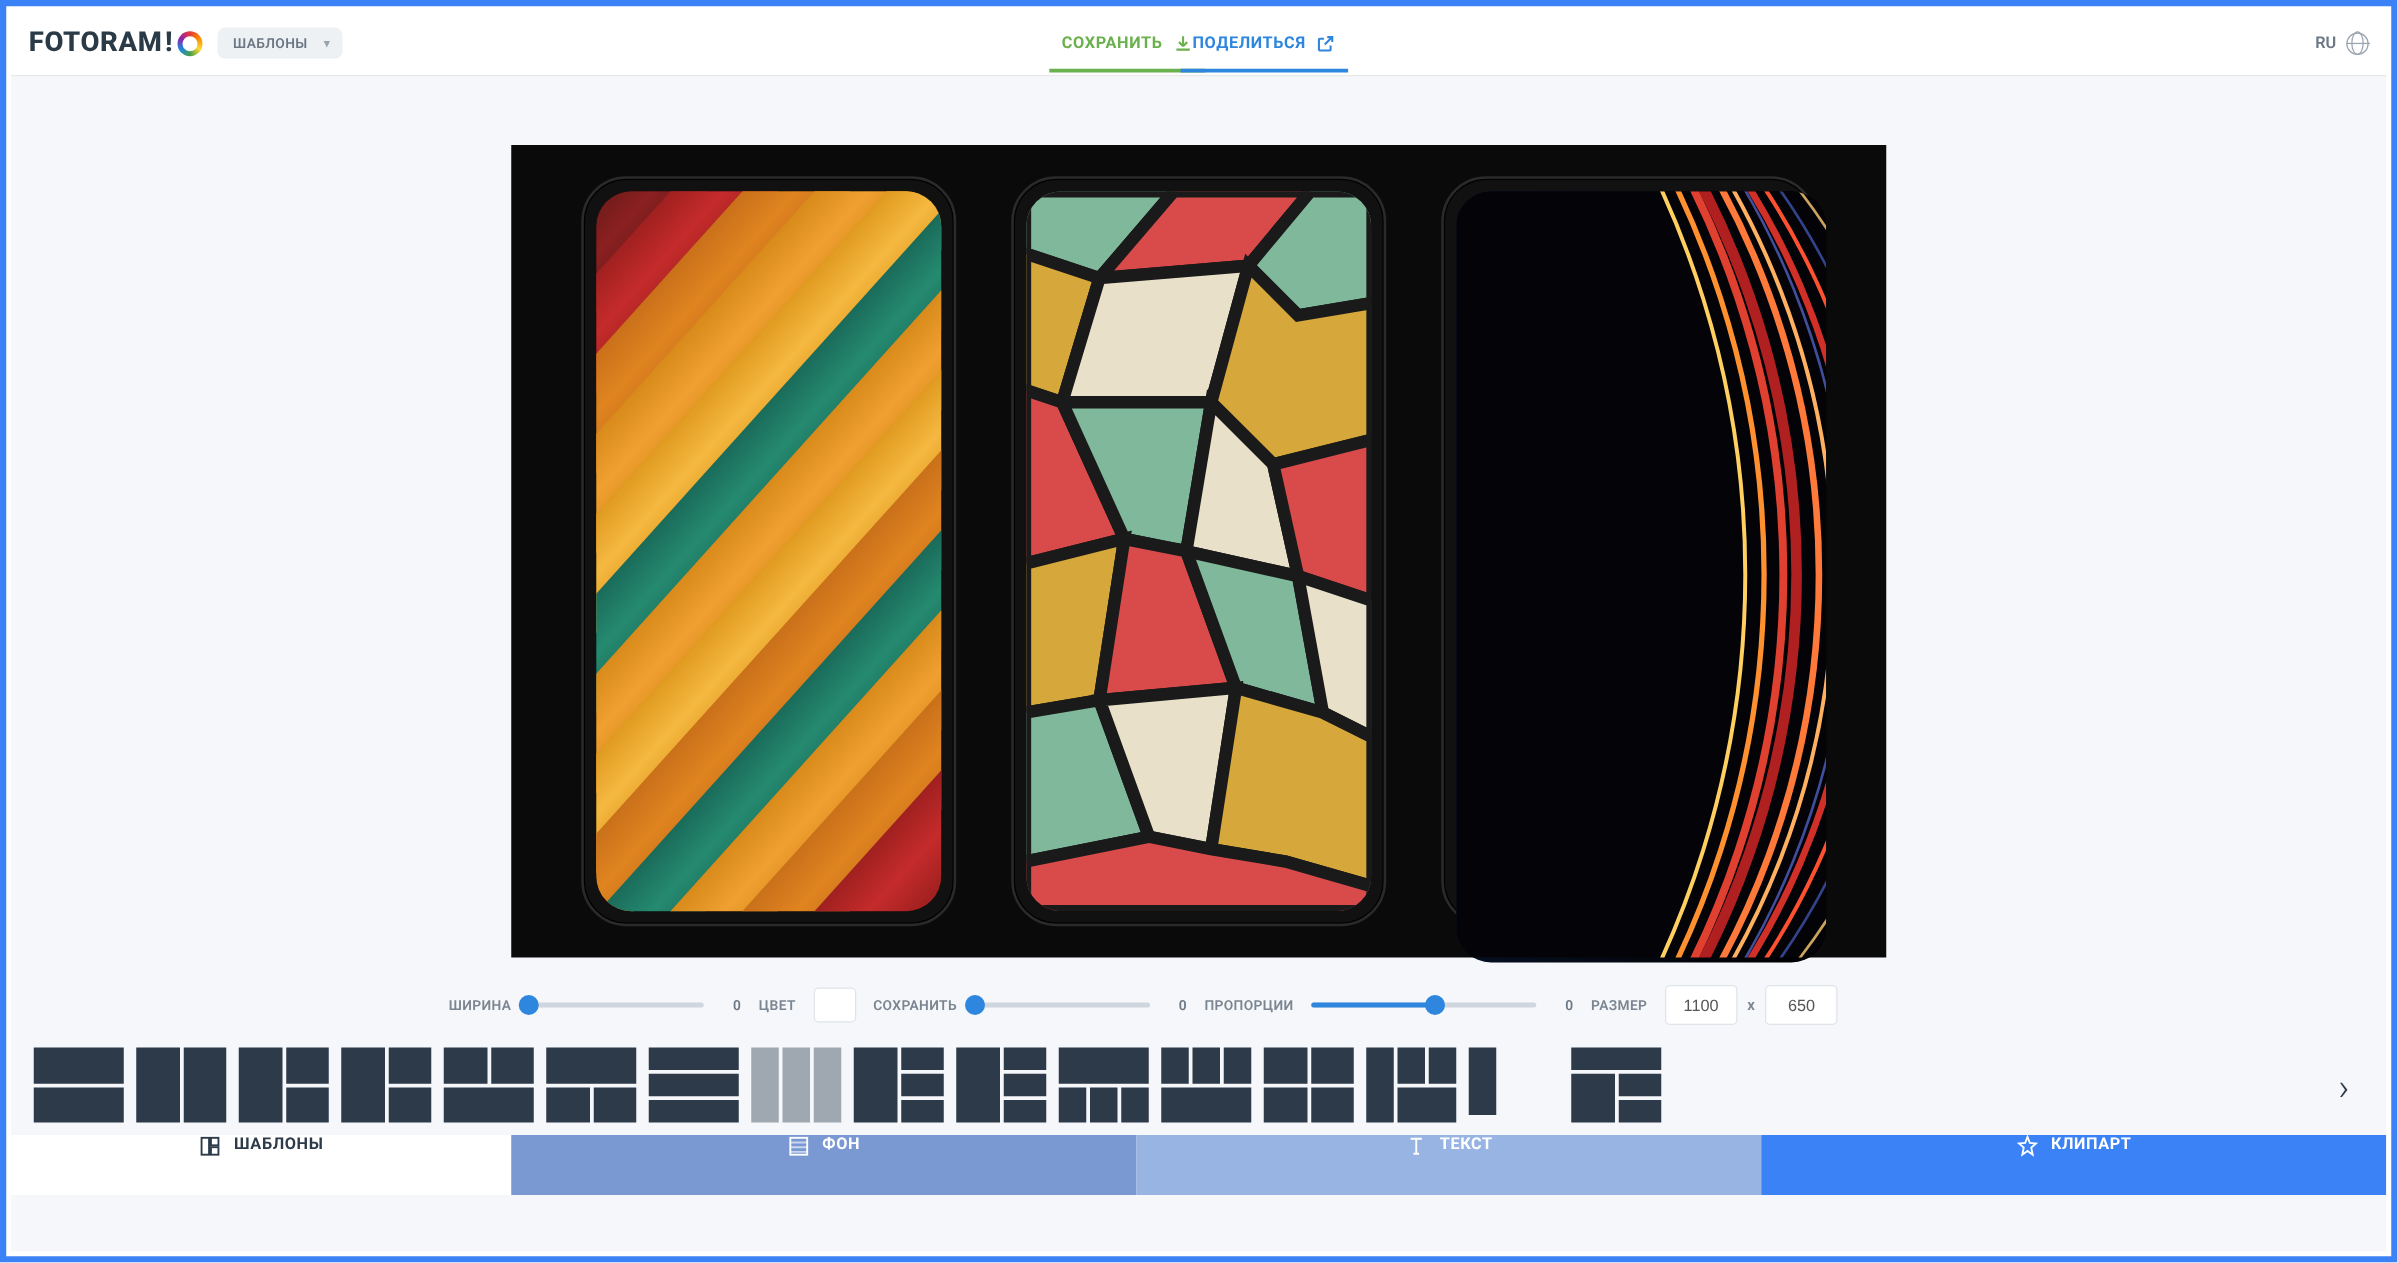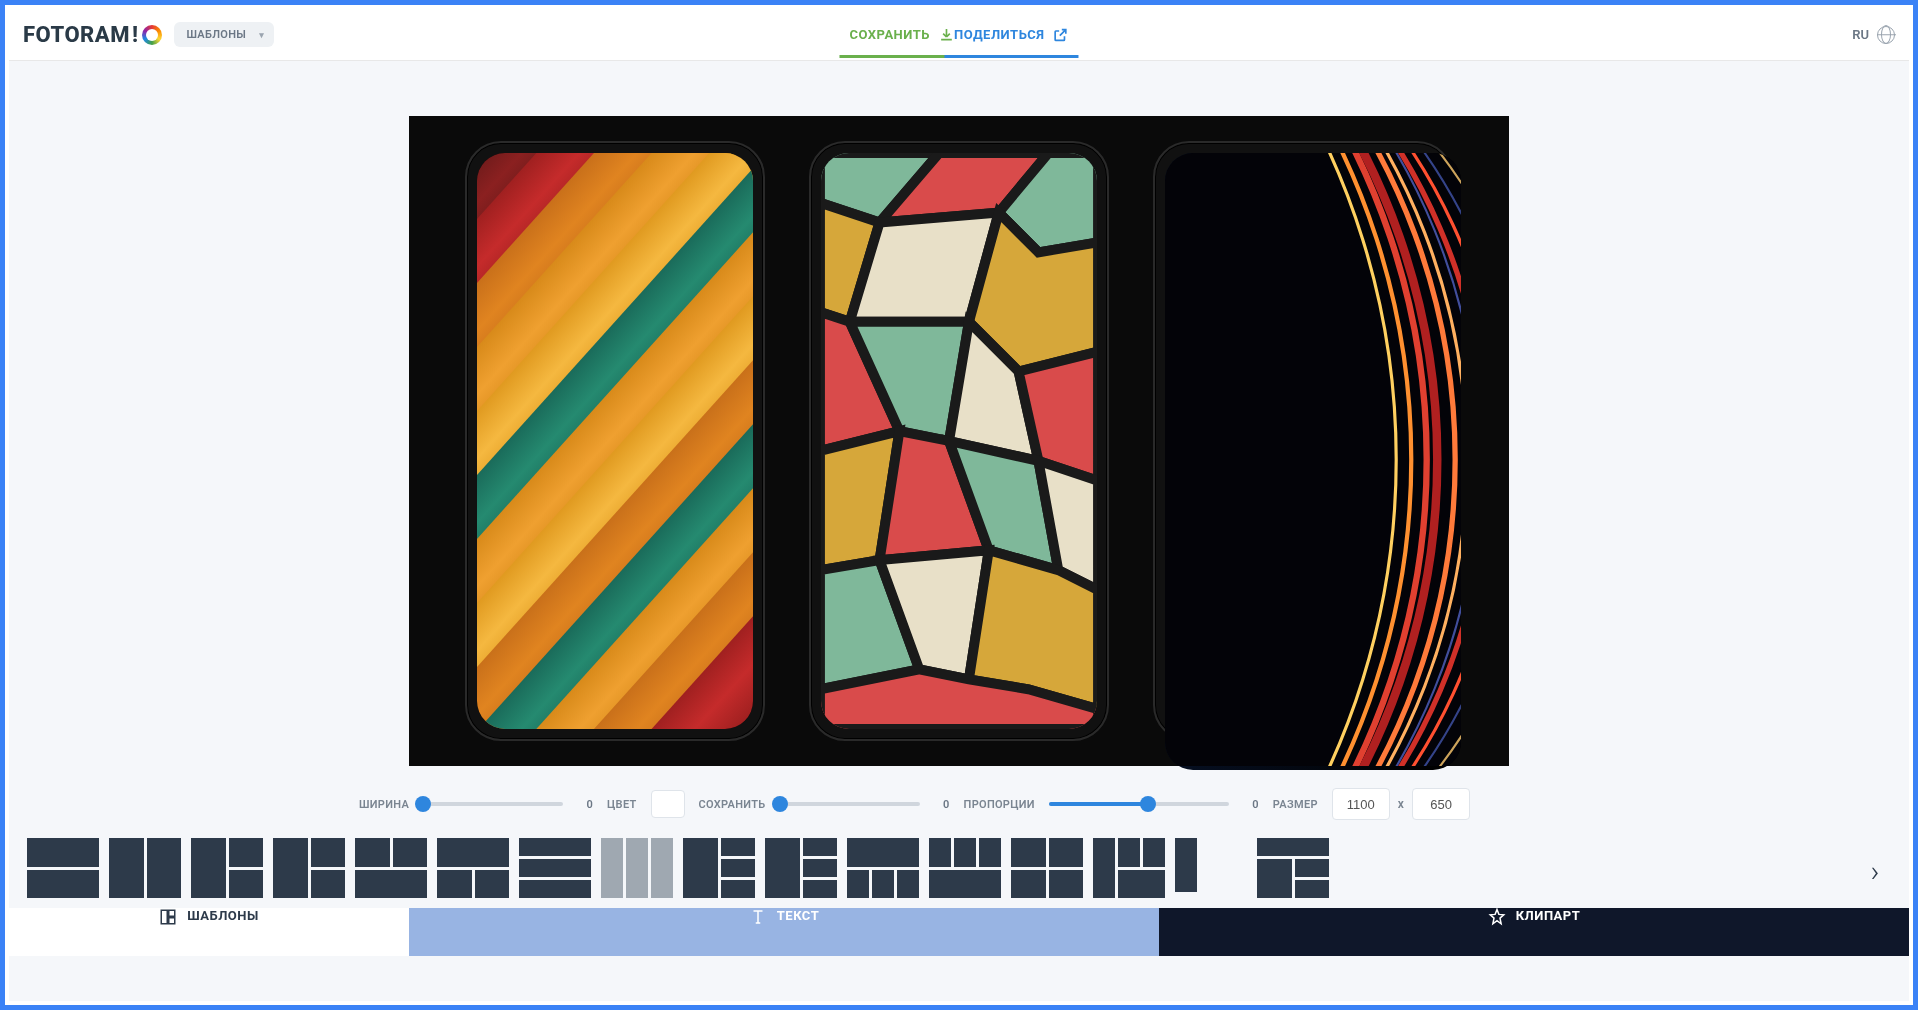--- a/index.html
+++ b/index.html
@@ -57,21 +57,21 @@
 .tpl > div { background: #2d3a4a; }
 .tpl.active > div { background: #9fa8b1; }
 .strip-next { position: absolute; right: 14px; top: 50%; transform: translateY(-50%); width: 40px; height: 62px; display: flex; align-items: center; justify-content: center; cursor: pointer; background: linear-gradient(90deg, rgba(245,247,250,0) 0%, #f5f7fa 40%); font-size: 30px; font-weight: 300; color: #2d3a4a; }
 
 
 .tabs { display: flex; height: 48px; width: 100%; }
 .tab { flex: 1; display: flex; align-items: flex-start; justify-content: center; gap: 10px; font-size: 13px; font-weight: 700; letter-spacing: 0.5px; cursor: pointer; }
 .tab-templates { background: #fff; color: #2d3a4a; flex: 0 0 400px; }
 .tab-bg { background: #7a98d1; color: #fff; }
 .tab-text { background: #98b4e3; color: #fff; }
-.tab-clipart { background: #0f172a; color: #fff; }
+.tab-clipart { background: #3b82f6; color: #fff; }
 
 .icon { display: inline-flex; }
 </style>
 </head>
 <body>
 
 <div class="frame">
 <div class="inner">
 
   <div class="header">
@@ -308,20 +308,29 @@
       <div class="tab tab-templates">
         <span class="icon">
           <svg width="18" height="18" viewBox="0 0 24 24" fill="none" stroke="#2d3a4a" stroke-width="2">
                 <rect x="3" y="3" width="8" height="18"></rect>
                 <rect x="13" y="3" width="8" height="8"></rect>
                 <rect x="13" y="13" width="8" height="8"></rect>
               </svg>
         </span>
         <span>ШАБЛОНЫ</span>
       </div>
+      <div class="tab tab-bg">
+        <span class="icon">
+          <svg width="18" height="18" viewBox="0 0 24 24" fill="none" stroke="#fff" stroke-width="2">
+                <rect x="3" y="3" width="18" height="18"></rect>
+                <path d="M3 8l18 0M3 13l18 0M3 18l18 0" opacity="0.6"></path>
+              </svg>
+        </span>
+        <span>ФОН</span>
+      </div>
       <div class="tab tab-text">
         <span class="icon">
           <svg width="18" height="18" viewBox="0 0 24 24" fill="none" stroke="#fff" stroke-width="2">
                 <path d="M6 4h12M12 4v16M9 20h6"></path>
               </svg>
         </span>
         <span>ТЕКСТ</span>
       </div>
       <div class="tab tab-clipart">
         <span class="icon">

